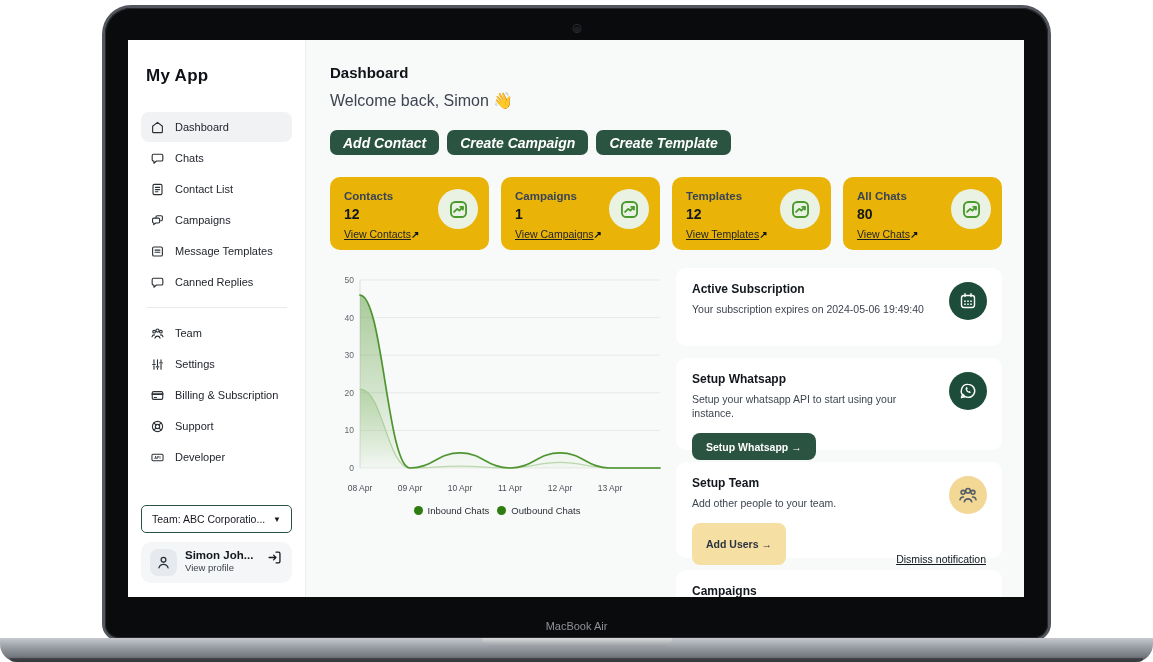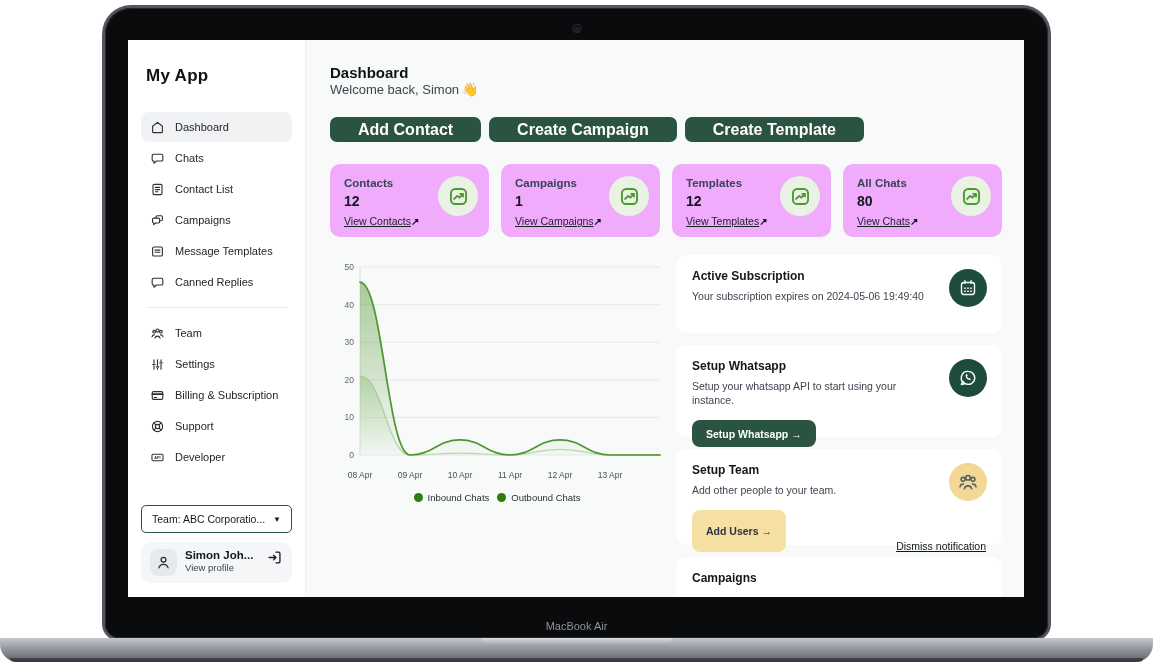--- a/index.html
+++ b/index.html
@@ -41,26 +41,26 @@
   .caret{font-size:8px;color:#15191f;}
   .profile{display:flex;align-items:flex-start;gap:8px;background:#f4f6f8;border-radius:10px;padding:7px 9px;cursor:pointer;}
   .avatar{width:27px;height:27px;border-radius:8px;background:#e6eaee;display:flex;align-items:center;justify-content:center;flex:none;}
   .profile-name{font-size:11.5px;font-weight:bold;color:#15181d;}
   .profile-sub{font-size:9.5px;color:#3c424b;margin-top:1px;}
   .logout{margin-left:auto;flex:none;display:flex;cursor:pointer;}
 
   
   .main{flex:1;padding:24px 22px 0 24px;overflow:hidden;}
   .page-title{font-size:15px;font-weight:bold;color:#0f1217;}
-  .welcome{font-size:13px;color:#3e4450;margin-top:1px;}
+  .welcome{font-size:16px;color:#3e4450;margin-top:10px;}
   .actions{display:flex;gap:8px;margin-top:20px;}
-  .btn-dark{background:var(--brand_button);color:#fff;font-size:16px;font-weight:bold;border:none;border-radius:7px;
-            height:25px;padding:0 28px;cursor:pointer;font-family:inherit;}
+  .btn-dark{background:var(--brand_button);color:#fff;font-size:14px;font-weight:bold;border:none;border-radius:7px;
+            height:25px;padding:0 13px;cursor:pointer;font-family:inherit;font-style:italic;}
   .stats{display:flex;gap:12px;margin-top:22px;}
-  .stat-card{flex:1;background:#f0abfc;border-radius:10px;padding:13px 14px;position:relative;height:73px;}
+  .stat-card{flex:1;background:#eab308;border-radius:10px;padding:13px 14px;position:relative;height:73px;}
   .stat-label{font-size:11.5px;font-weight:bold;color:#394457;}
   .stat-value{font-size:14px;font-weight:bold;color:#12161d;margin-top:4px;}
   .stat-link{font-size:10.5px;color:#1b2027;margin-top:6px;display:flex;align-items:center;cursor:pointer;}
   .stat-link u{text-decoration:underline;}
   .arrow-ne{font-size:10px;font-weight:bold;color:#12161d;}
   .stat-icon{position:absolute;right:11px;top:12px;width:40px;height:40px;border-radius:50%;background:var(--green_icon_bg);
              display:flex;align-items:center;justify-content:center;}
 
   .lower{display:flex;gap:12px;margin-top:18px;align-items:flex-start;}
   .chart-wrap{width:334px;min-width:334px;}

